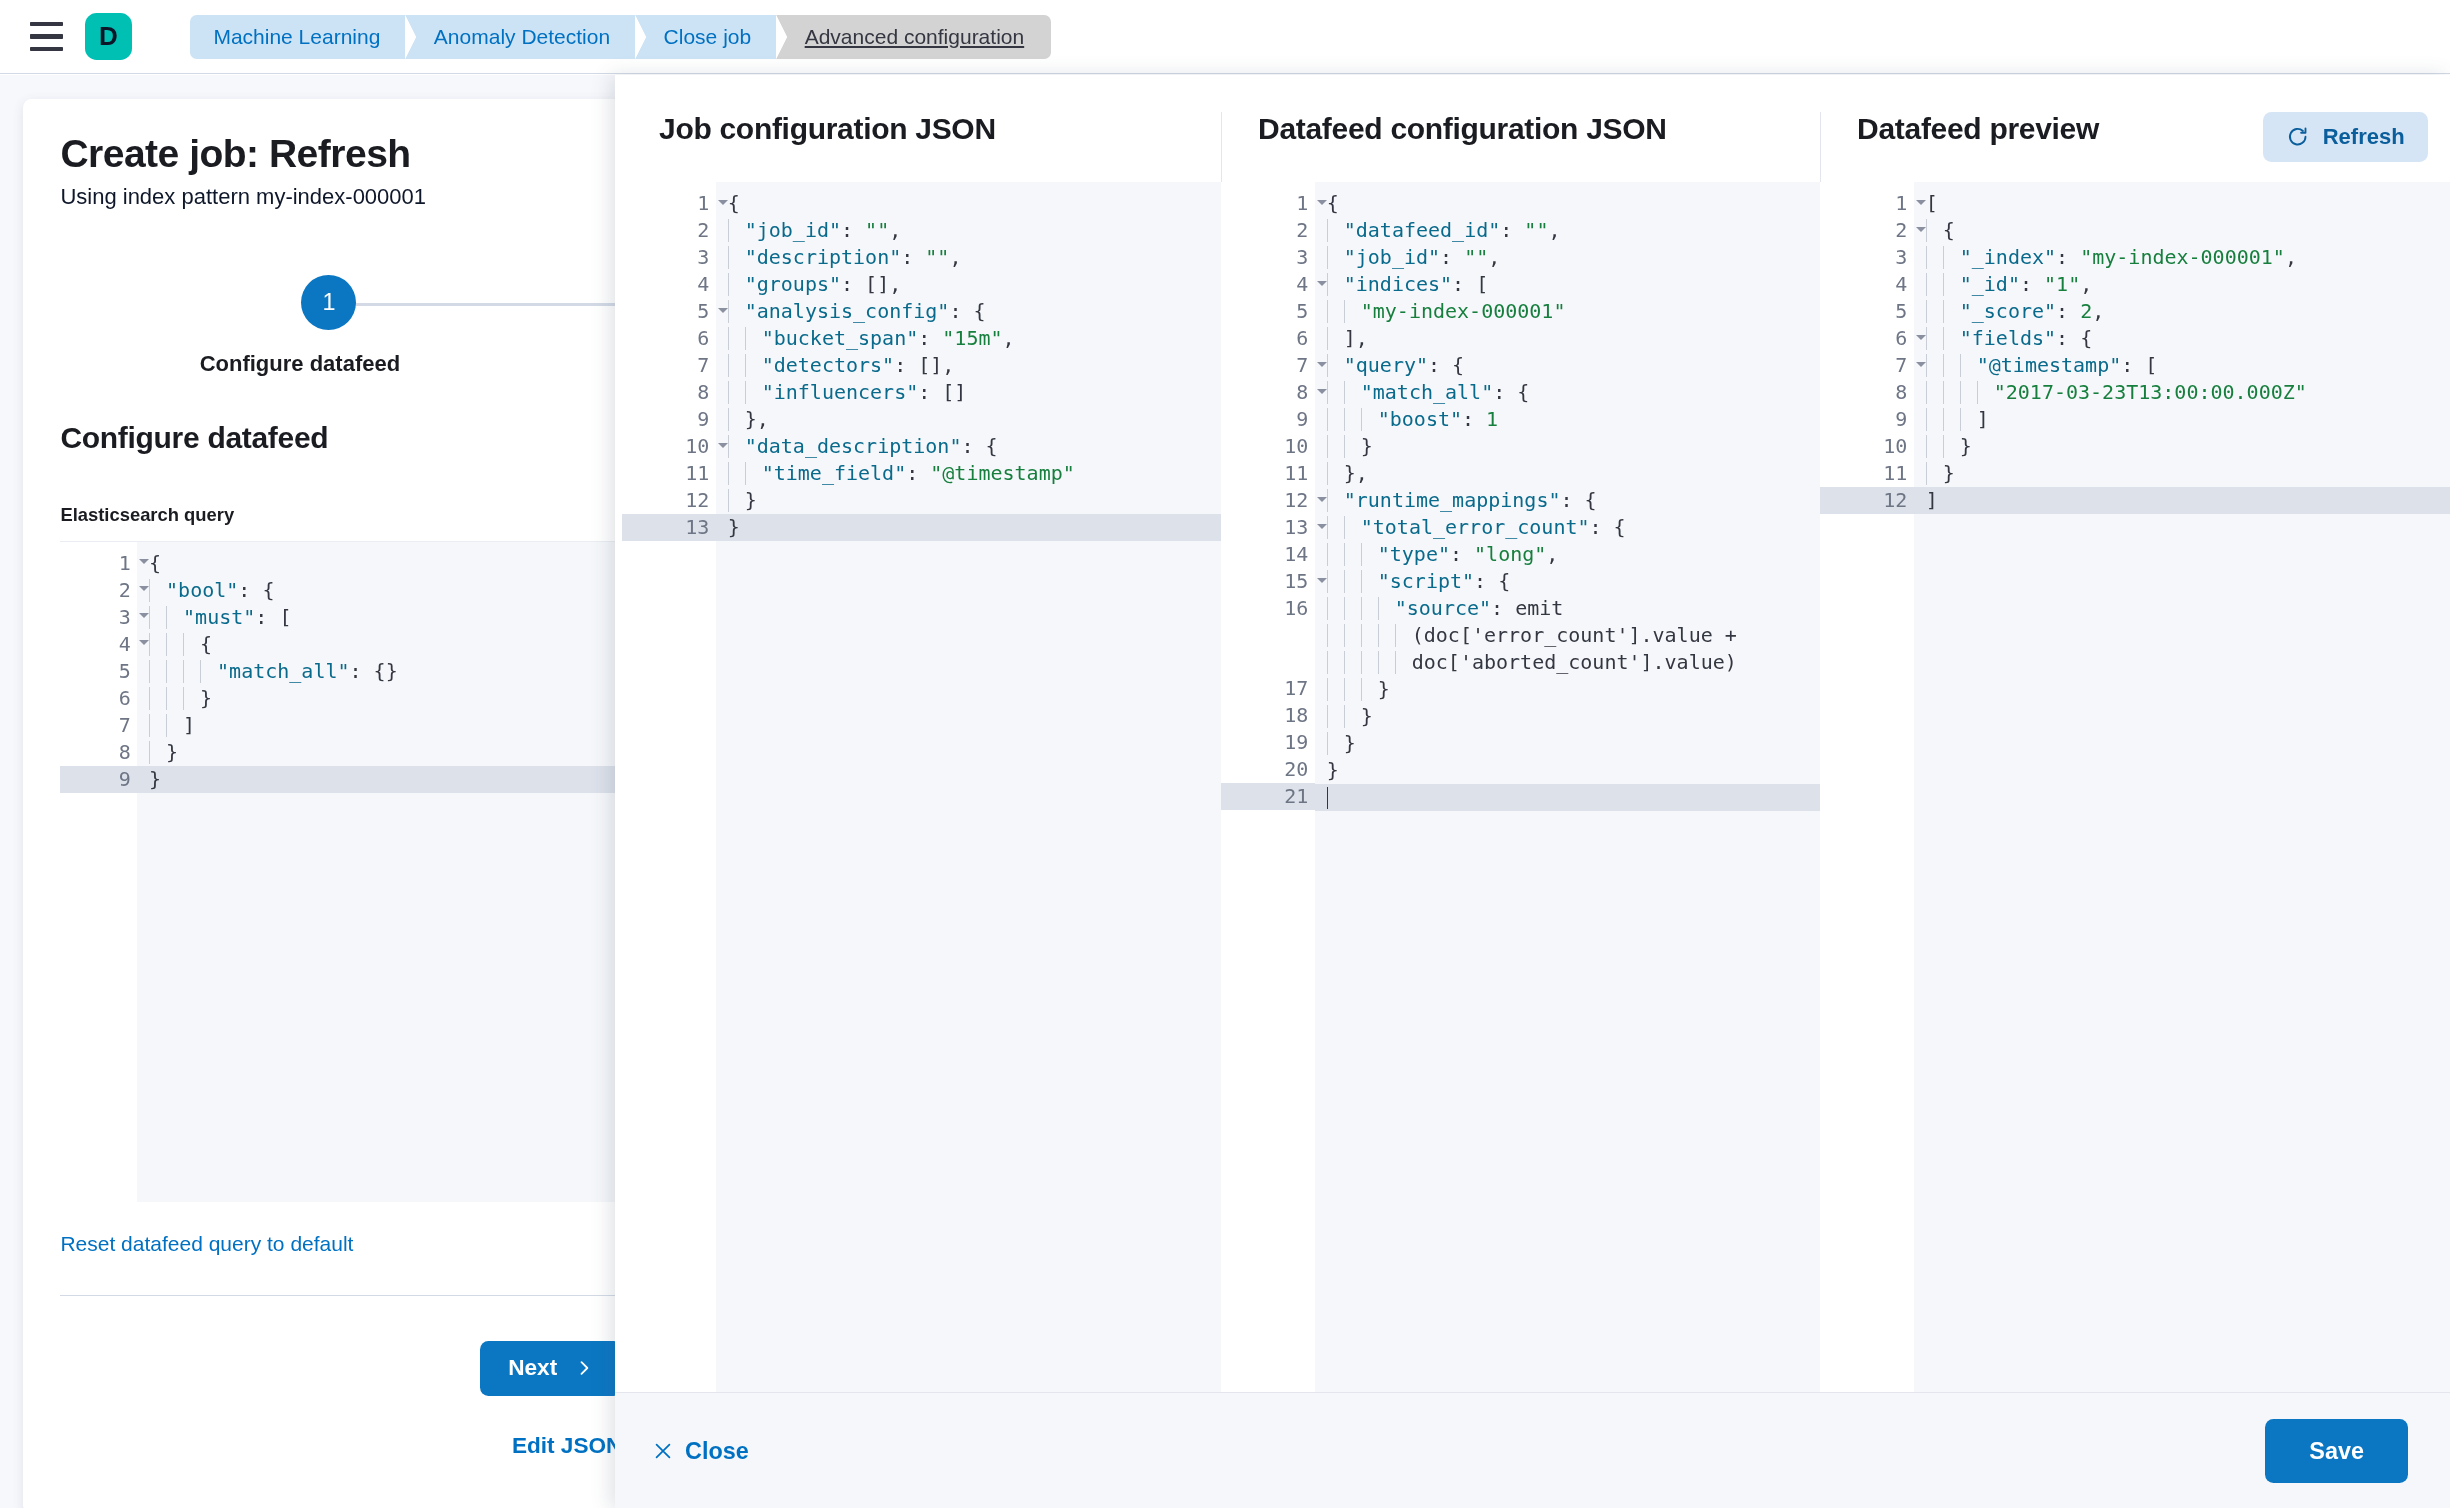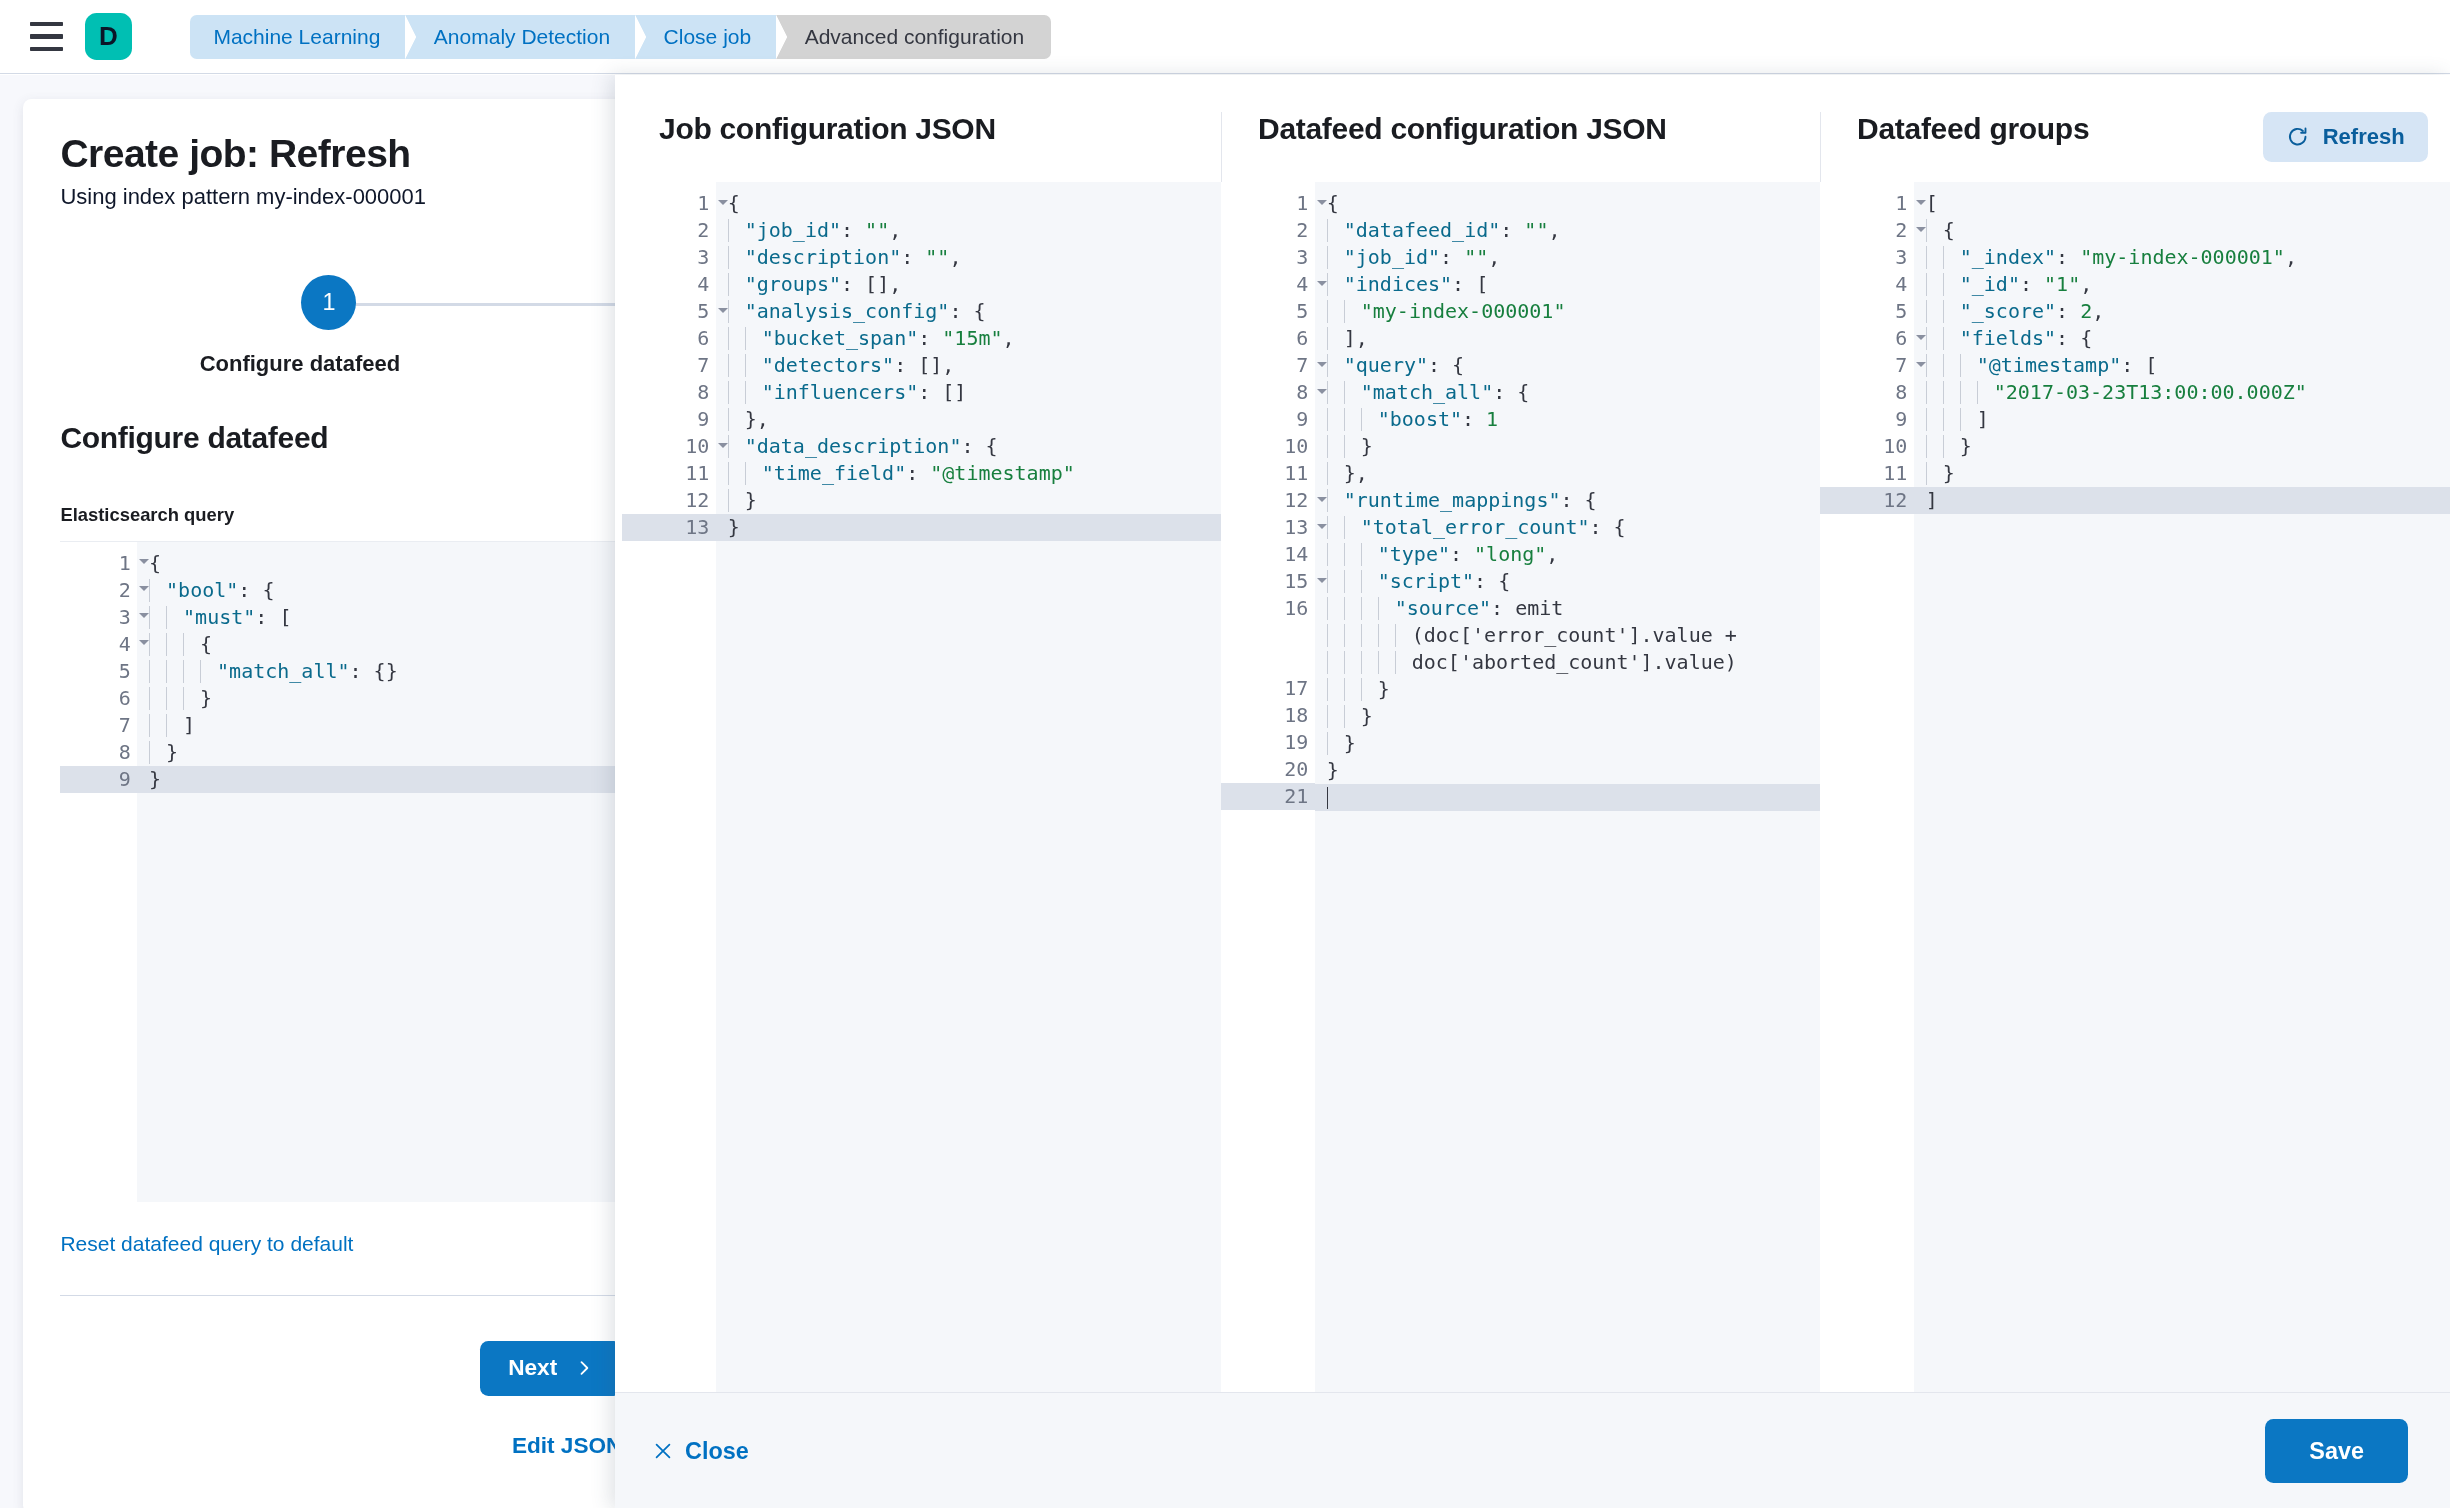--- a/index.html
+++ b/index.html
@@ -26,21 +26,21 @@
   }
 
   
   #breadcrumbs { display: flex; align-items: center; height: 44px; padding-left: 36px; }
   .crumb {
     position: relative; height: 44px; display: flex; align-items: center;
     background: #CCE3F5; color: #0071C2; font-size: 21px; font-weight: 500;
     padding: 0 25px 0 28.5px; white-space: nowrap;
   }
   .crumb:first-child { border-top-left-radius: 6.7px; border-bottom-left-radius: 6.7px; padding-left: 23.4px; }
-  .crumb:last-child { border-top-right-radius: 6.7px; border-bottom-right-radius: 6.7px; padding-right: 27px; }
+  .crumb:last-child { border-top-right-radius: 6.7px; border-bottom-right-radius: 6.7px; padding-right: 27px; text-decoration: underline; }
   .crumb::after {
     content: ""; position: absolute; right: -11px; top: 0; z-index: 3;
     width: 0; height: 0;
     border-top: 22px solid transparent; border-bottom: 22px solid transparent;
     border-left: 11.7px solid #FFFFFF;
   }
   .crumb::before {
     content: ""; position: absolute; left: 0px; top: 0; z-index: 2;
     width: 0; height: 0;
     border-top: 22px solid transparent; border-bottom: 22px solid transparent;
@@ -293,21 +293,21 @@
             <div class="gline" style="height: 27px;">19</div>
             <div class="gline" style="height: 27px;">20</div>
             <div class="gline hl-row" style="height: 27px;">21</div>
           </div>
         <div class="codearea"><div class="cline"><span class="p">{</span></div><div class="cline"><span class="guide"></span><span class="k">"datafeed_id"</span><span class="p">: </span><span class="s">""</span><span class="p">,</span></div><div class="cline"><span class="guide"></span><span class="k">"job_id"</span><span class="p">: </span><span class="s">""</span><span class="p">,</span></div><div class="cline"><span class="guide"></span><span class="k">"indices"</span><span class="p">: [</span></div><div class="cline"><span class="guide"></span><span class="guide"></span><span class="s">"my-index-000001"</span></div><div class="cline"><span class="guide"></span><span class="p">],</span></div><div class="cline"><span class="guide"></span><span class="k">"query"</span><span class="p">: {</span></div><div class="cline"><span class="guide"></span><span class="guide"></span><span class="k">"match_all"</span><span class="p">: {</span></div><div class="cline"><span class="guide"></span><span class="guide"></span><span class="guide"></span><span class="k">"boost"</span><span class="p">: </span><span class="n">1</span></div><div class="cline"><span class="guide"></span><span class="guide"></span><span class="p">}</span></div><div class="cline"><span class="guide"></span><span class="p">},</span></div><div class="cline"><span class="guide"></span><span class="k">"runtime_mappings"</span><span class="p">: {</span></div><div class="cline"><span class="guide"></span><span class="guide"></span><span class="k">"total_error_count"</span><span class="p">: {</span></div><div class="cline"><span class="guide"></span><span class="guide"></span><span class="guide"></span><span class="k">"type"</span><span class="p">: </span><span class="s">"long"</span><span class="p">,</span></div><div class="cline"><span class="guide"></span><span class="guide"></span><span class="guide"></span><span class="k">"script"</span><span class="p">: {</span></div><div class="cline multi"><div style="height:27px"><span class="guide"></span><span class="guide"></span><span class="guide"></span><span class="guide"></span><span class="k">"source"</span><span class="p">: </span><span class="p">emit</span></div><div style="height:27px"><span class="guide"></span><span class="guide"></span><span class="guide"></span><span class="guide"></span><span class="guide"></span><span class="p">(doc['error_count'].value +</span></div><div style="height:27px"><span class="guide"></span><span class="guide"></span><span class="guide"></span><span class="guide"></span><span class="guide"></span><span class="p">doc['aborted_count'].value)</span></div></div><div class="cline"><span class="guide"></span><span class="guide"></span><span class="guide"></span><span class="p">}</span></div><div class="cline"><span class="guide"></span><span class="guide"></span><span class="p">}</span></div><div class="cline"><span class="guide"></span><span class="p">}</span></div><div class="cline"><span class="p">}</span></div><div class="cline hl-row"><span style="display:inline-block;width:1.7px;height:22px;background:#343741;vertical-align:-4.2px"></span></div></div>
       </div>
     </div>
 
     <div class="col" id="col-preview">
       <div class="col-head">
-        <div class="col-title">Datafeed groups</div>
+        <div class="col-title">Datafeed preview</div>
         <button id="refresh-btn">
           <svg width="23.4" height="23.4" viewBox="0 0 24 24">
             <path d="M20 12a8 8 0 1 1-2.6-5.9" fill="none" stroke="#0A5E9C" stroke-width="1.9" stroke-linecap="round"></path>
             <path d="M20 3.5V8h-4.5" fill="none" stroke="#0A5E9C" stroke-width="1.9" stroke-linecap="round" stroke-linejoin="round"></path>
           </svg>
           <span>Refresh</span>
         </button>
       </div>
       <div class="col-editor editor">
         <div class="gutter">

